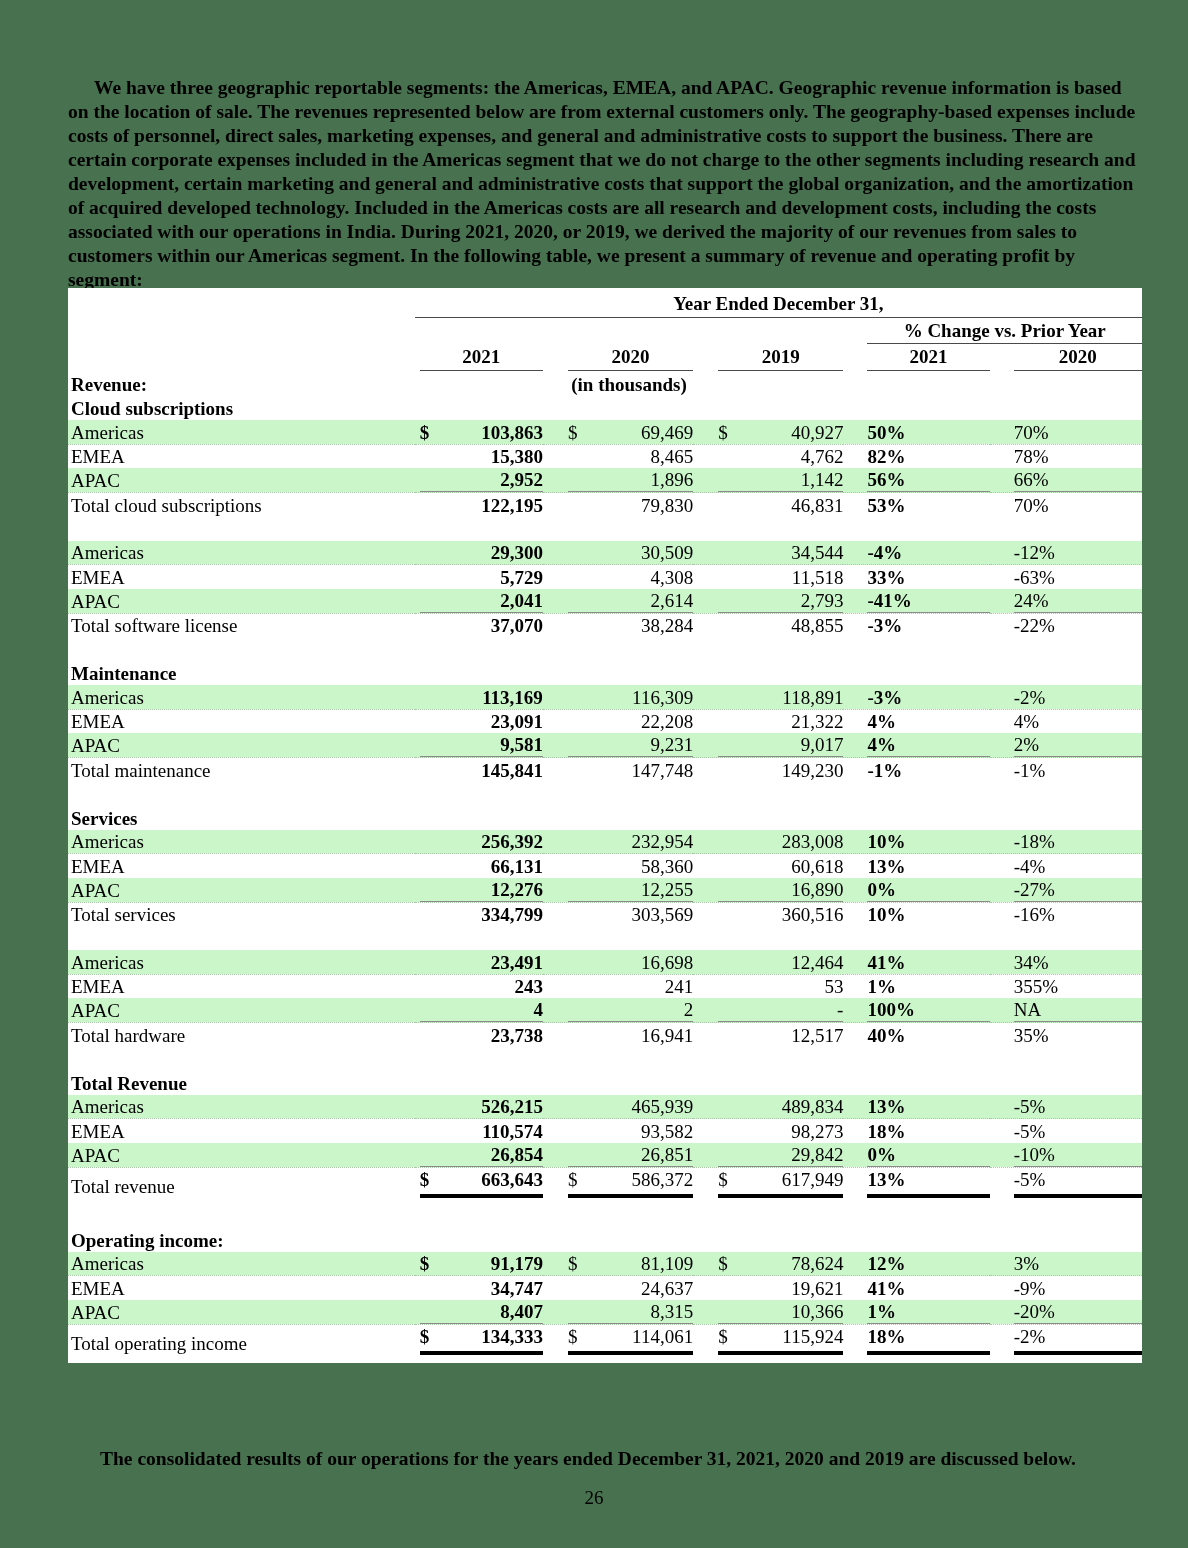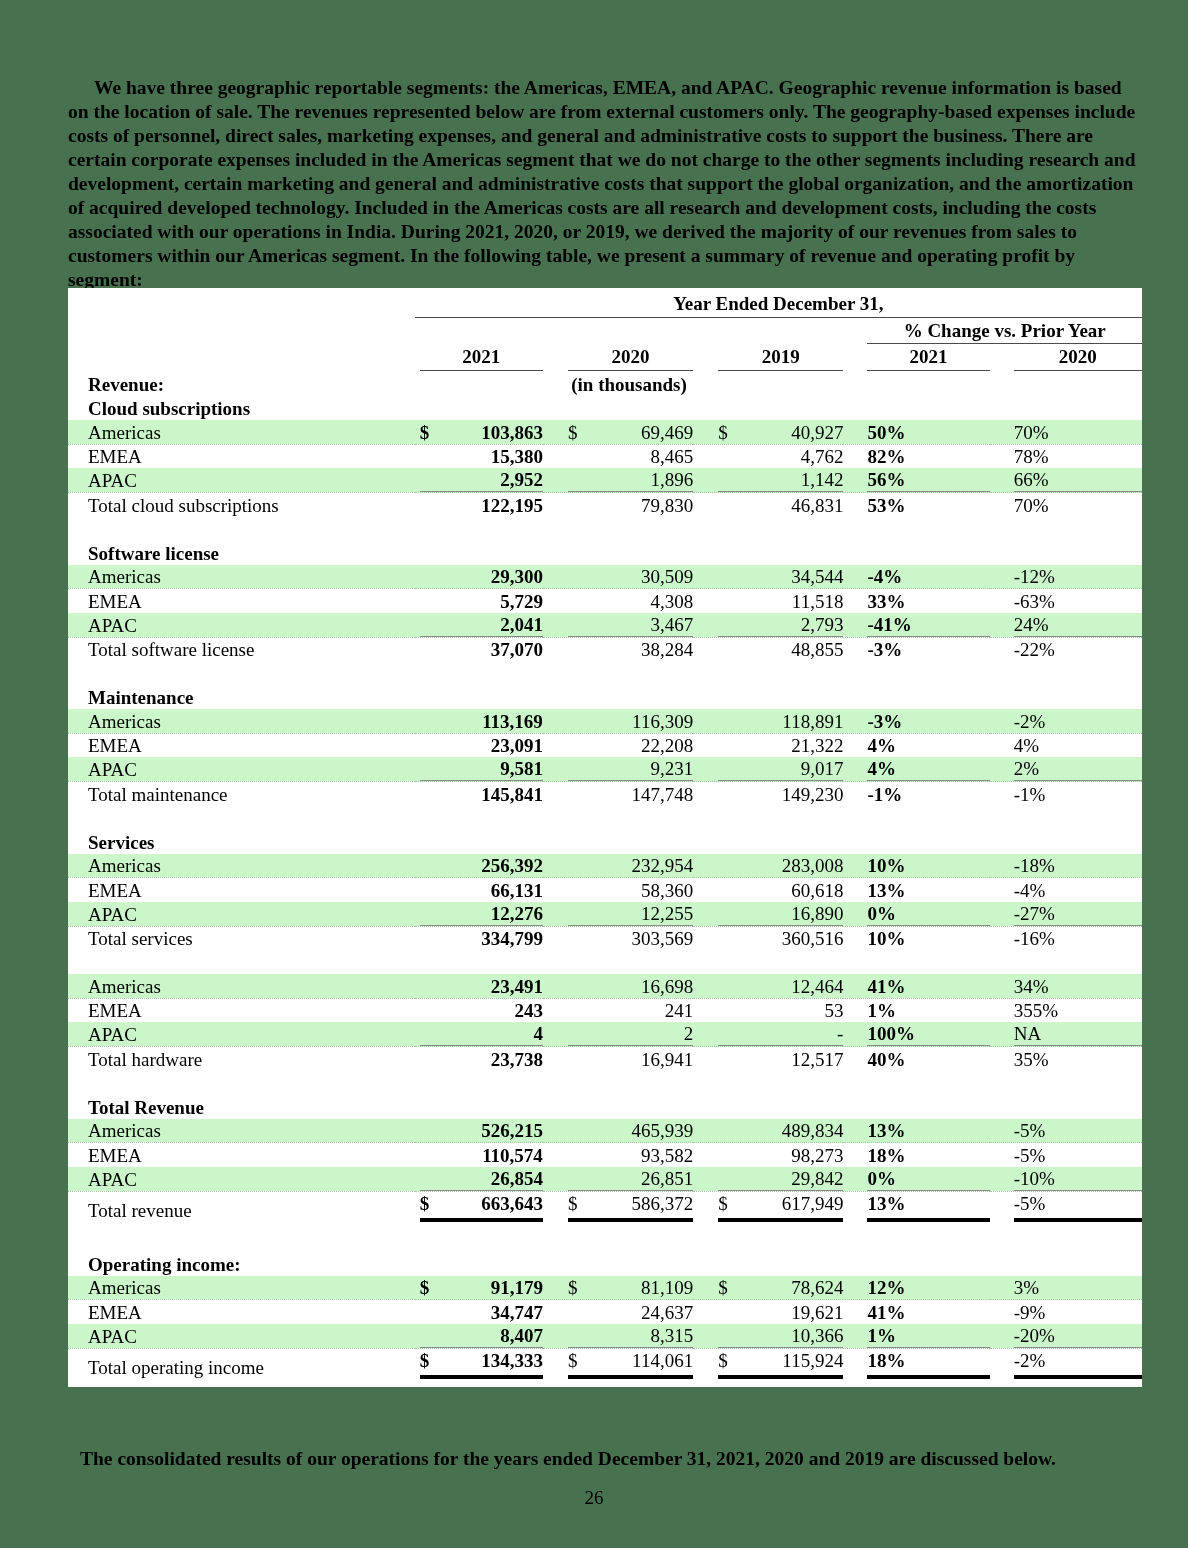--- a/index.html
+++ b/index.html
@@ -26,21 +26,21 @@
   table { border-collapse: collapse; width: 100%; table-layout: fixed; }
   td { padding: 0; vertical-align: bottom; font-size: 19px; line-height: 23px; height: 24px; }
 
   col.col-label { width: 346px; }
   col.col-v1 { width: 128px; }
   col.col-v2 { width: 150px; }
   col.col-v3 { width: 150px; }
   col.col-p1 { width: 146px; }
   col.col-p2 { width: 152px; }
 
-  td.label { text-align: left; padding-left: 20px; white-space: nowrap; overflow: hidden; }
+  td.label { text-align: left; padding-left: 3px; white-space: nowrap; overflow: hidden; }
   td.num  { padding-left: 25px; }
   td.num.c1 { padding-left: 5px; }
   td.pct  { padding-left: 24px; }
 
   .num .cw { display: flex; justify-content: space-between; align-items: flex-end; }
   .pct .cw { text-align: left; }
   .b { font-weight: bold; }
 
   tr.section td.label { font-weight: bold; }
   tr.green td { background: var(--green-row); border-bottom: 1px dotted #a9c9a9; }
@@ -52,21 +52,21 @@
   tr.h1 td { height: 25px; }
   tr.h2 td { height: 26px; }
   tr.h3 td { height: 27px; }
   tr.h4 td { height: 25px; }
   .toprule { text-align: center; font-weight: bold; border-bottom: 1px solid #4a4a4a; padding-bottom: 2px; }
   .subrule { text-align: center; font-weight: bold; border-bottom: 1px solid #4a4a4a; padding-bottom: 1px; margin-left: 24px; }
   .yearhead { text-align: center; font-weight: bold; border-bottom: 1px solid #4a4a4a; padding-bottom: 2px; }
   .units { text-align: center; font-weight: bold; }
 
   .footer-text {
-    position: absolute; left: 54px; top: 1448px; width: 1074px;
+    position: absolute; left: 74px; top: 1448px; width: 1074px;
     font-size: 19.5px; font-weight: bold; text-indent: 26px; margin: 0;
   }
   .page-number {
     position: absolute; top: 1487px; left: 0; width: 100%;
     text-align: center; font-size: 19px;
   }
 </style>
 </head>
 <body>
 
@@ -232,23 +232,20 @@
             <td class="pct c4">
               <div class="cw b">53%</div>
             </td>
             <td class="pct c5">
               <div class="cw">70%</div>
             </td>
           </tr>
           <tr class="spacer">
             <td colspan="6"></td>
           </tr>
-          <tr class="section">
-            <td class="label" colspan="6">Software license</td>
-          </tr>
           <tr class="green ">
             <td class="label">Americas</td>
             <td class="num c1">
               <div class="cw">
                 <span class="dollar b"></span>
                 <span class="val b">29,300</span>
               </div>
             </td>
             <td class="num c2">
               <div class="cw">
@@ -300,21 +297,21 @@
             <td class="label">APAC</td>
             <td class="num c1">
               <div class="cw">
                 <span class="dollar b"></span>
                 <span class="val b">2,041</span>
               </div>
             </td>
             <td class="num c2">
               <div class="cw">
                 <span class="dollar"></span>
-                <span class="val">3,467</span>
+                <span class="val">2,614</span>
               </div>
             </td>
             <td class="num c3">
               <div class="cw">
                 <span class="dollar"></span>
                 <span class="val">2,793</span>
               </div>
             </td>
             <td class="pct c4">
               <div class="cw b">-41%</div>

